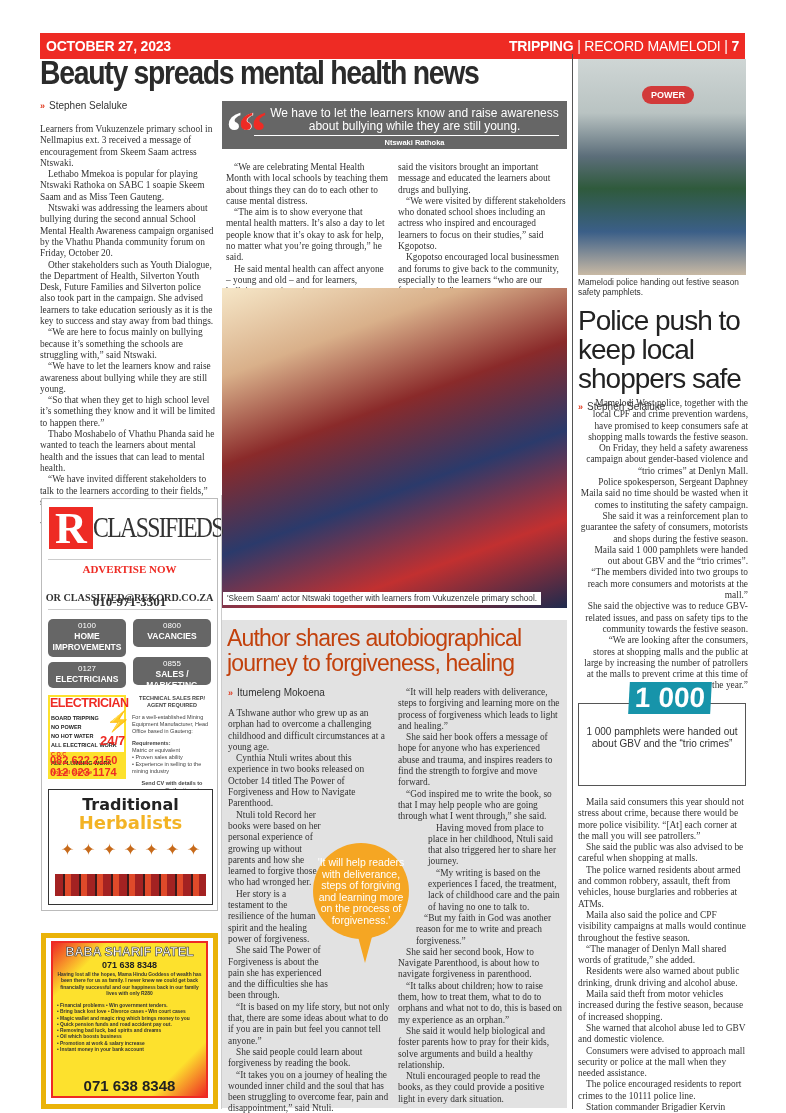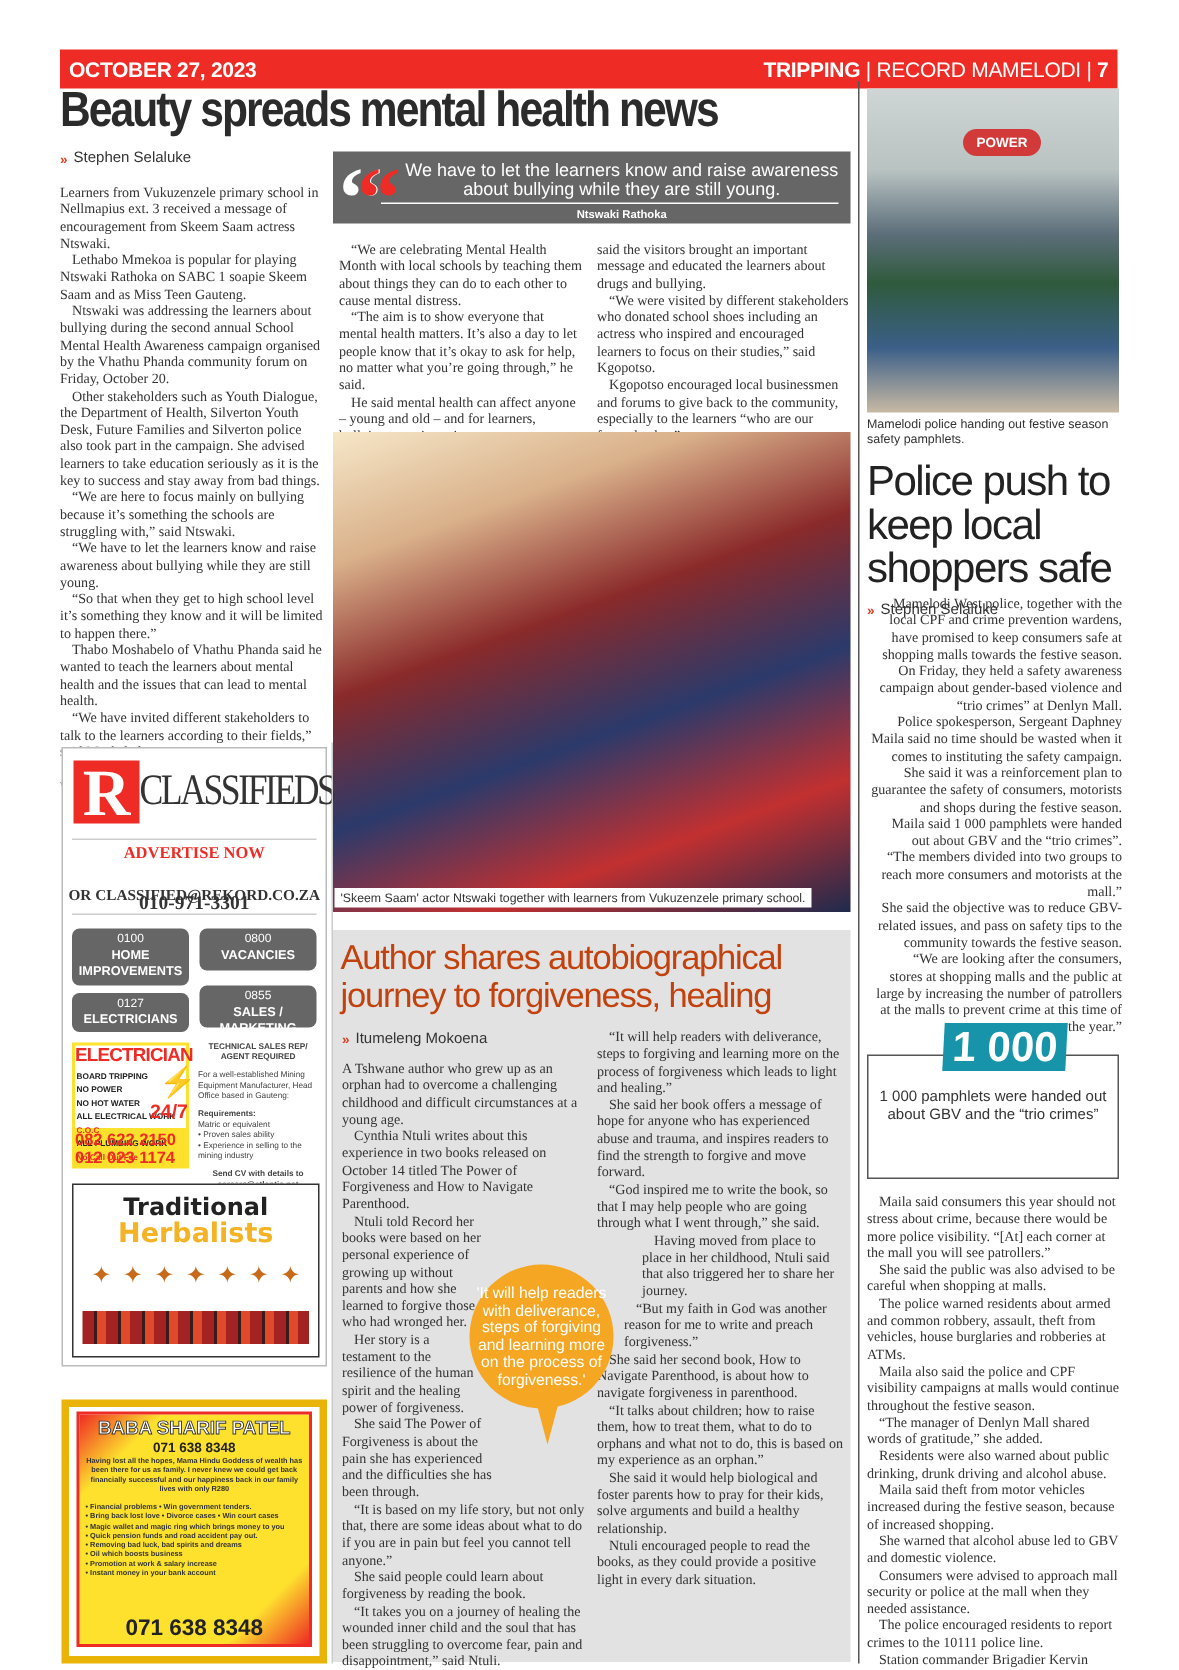--- a/index.html
+++ b/index.html
@@ -279,20 +279,21 @@
     <p>She said people could learn about forgiveness by reading the book.</p>
     <p>“It takes you on a journey of healing the wounded inner child and the soul that has been struggling to overcome fear, pain and disappointment,” said Ntuli.</p>
 
   </div>
 
   <div class="body-text" style="position:absolute; left:176px; top:67px; width:165px;">
     <p style="text-indent:8px">“It will help readers with deliverance, steps to forgiving and learning more on the process of forgiveness which leads to light and healing.”</p>
     <p>She said her book offers a message of hope for anyone who has experienced abuse and trauma, and inspires readers to find the strength to forgive and move forward.</p>
     <p>“God inspired me to write the book, so that I may help people who are going through what I went through,” she said.</p>
     <p style="margin-left:30px;">Having moved from place to place in her childhood, Ntuli said that also triggered her to share her journey.</p>
+    <p style="margin-left:30px;">“My writing is based on the experiences I faced, the treatment, lack of childhood care and the pain of having no one to talk to.</p>
     <p style="margin-left:18px;">“But my faith in God was another reason for me to write and preach forgiveness.”</p>
     <p>She said her second book, How to Navigate Parenthood, is about how to navigate forgiveness in parenthood.</p>
     <p>“It talks about children; how to raise them, how to treat them, what to do to orphans and what not to do, this is based on my experience as an orphan.”</p>
     <p>She said it would help biological and foster parents how to pray for their kids, solve arguments and build a healthy relationship.</p>
     <p>Ntuli encouraged people to read the books, as they could provide a positive light in every dark situation.</p>
   </div>
 
   <div class="pull-bubble">'It will help readers with deliverance, steps of forgiving and learning more on the process of forgiveness.'</div>
 </div>
 

